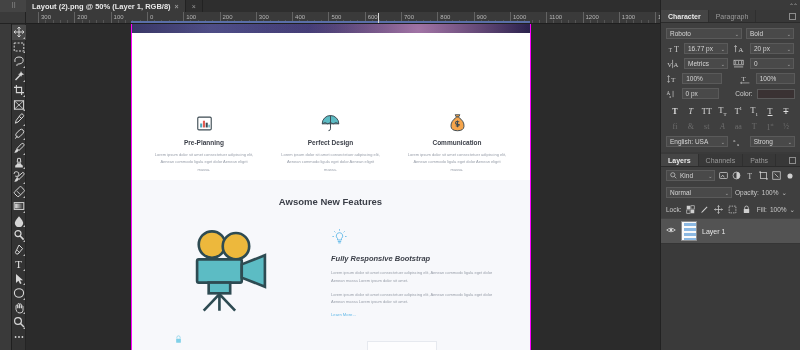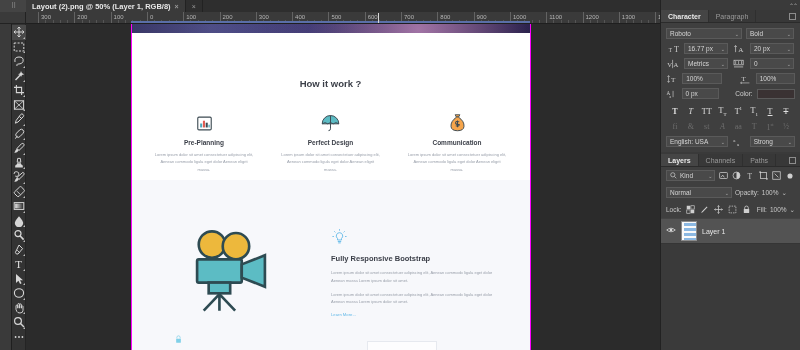--- a/index.html
+++ b/index.html
@@ -140,21 +140,21 @@
 
   
   .aws-row {
     position: absolute; left: 0; top: 46px; width: 399px; height: 118px;
     display: flex;
   }
   .aws-left { width: 200px; display: flex; align-items: flex-start; justify-content: center; padding-top: 2px; }
   .aws-right { width: 190px; padding-top: 2px; }
   .bulb { margin-bottom: 7px; }
   .aws-h {
-    font-size: 7.5px; font-weight: bold; color: #3b3f48; margin-bottom: 6px;
+    font-size: 7.5px; font-weight: bold; color: #3b3f48; margin-bottom: 6px; font-style: italic;
   }
   .aws-p {
     font-size: 4px; line-height: 1.95; color: #9aa0ab;
     margin-bottom: 6px; max-width: 172px;
   }
   .aws-link { font-size: 4.2px; color: #63b9e8; }
 
   .bottom-icon { position: absolute; left: 44px; top: 155px; }
   .bottom-box {
     position: absolute; left: 236px; top: 161px; width: 70px; height: 9px;
@@ -504,21 +504,20 @@
 
   <div class="docarea">
     <div class="guide-l"></div>
     <div class="guide-r"></div>
 
     <div class="canvas">
 
       <div class="hero"></div>
 
       <div class="sec-how">
-        <div class="sec-title how-title">How it work ?</div>
 
         <div class="cols">
 
           <div class="col">
             <div class="ico">
               <svg width="19" height="19" viewBox="0 0 24 24">
                 <rect x="3.5" y="4" width="17" height="16" rx="1.5" fill="none" stroke="#3c4a52" stroke-width="1.4"></rect>
                 <rect x="6.5" y="12" width="2.6" height="5" fill="#4fa8b8"></rect>
                 <rect x="10" y="8.5" width="2.6" height="8.5" fill="#e05c52"></rect>
                 <rect x="13.5" y="11" width="2.6" height="6" fill="#3c4a52"></rect>
@@ -551,20 +550,21 @@
               </svg>
             </div>
             <div class="cap">Communication</div>
             <div class="body">Lorem ipsum dolor sit amet consectetuer adipiscing elit, Aenean commodo ligula eget dolor Aenean eligrit massa.</div>
           </div>
 
         </div>
       </div>
 
       <div class="sec-awesome">
+        <div class="sec-title aws-title">Awsome New Features</div>
 
         <div class="aws-row">
           <div class="aws-left">
             <svg width="92" height="86" viewBox="0 0 110 104">
               <circle cx="32" cy="20" r="16" fill="#edb83c" stroke="#2e4b52" stroke-width="3.2"></circle>
               <circle cx="61" cy="22" r="16" fill="#edb83c" stroke="#2e4b52" stroke-width="3.2"></circle>
               <rect x="14" y="38" width="54" height="28" rx="2" fill="#5cbcc4" stroke="#2e4b52" stroke-width="3.2"></rect>
               <path d="M68 44 L96 33 L96 71 L68 60 Z" fill="#5cbcc4" stroke="#2e4b52" stroke-width="3.2"></path>
               <rect x="28" y="66" width="26" height="13" fill="#5cbcc4" stroke="#2e4b52" stroke-width="3.2"></rect>
               <path d="M41 79 L41 100 M41 80 L22 100 M41 80 L60 100" fill="none" stroke="#2e4b52" stroke-width="3.2"></path>

